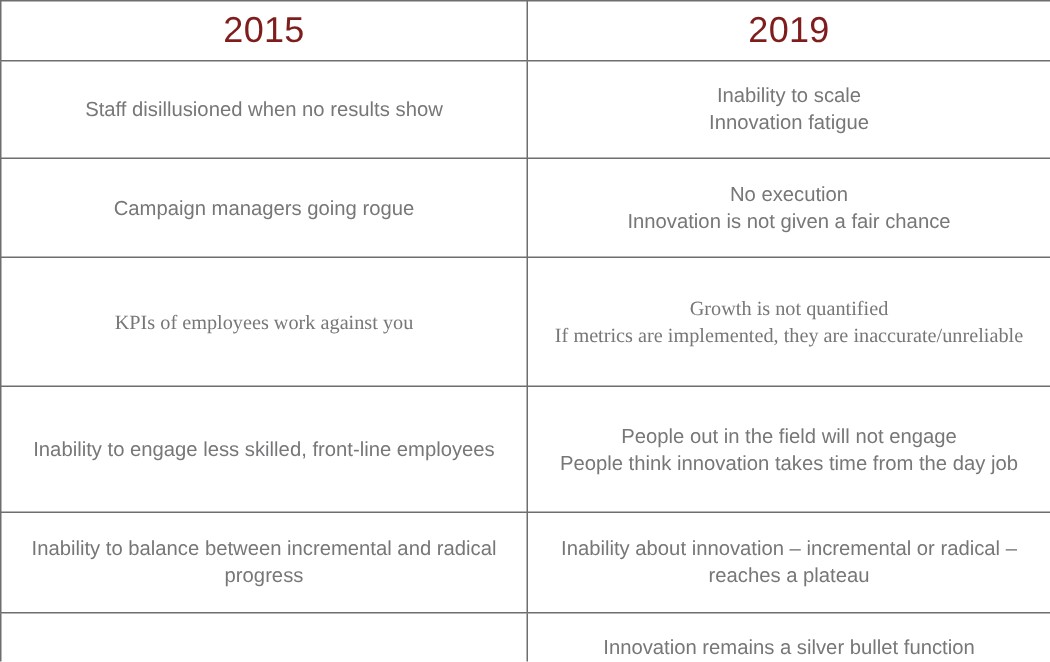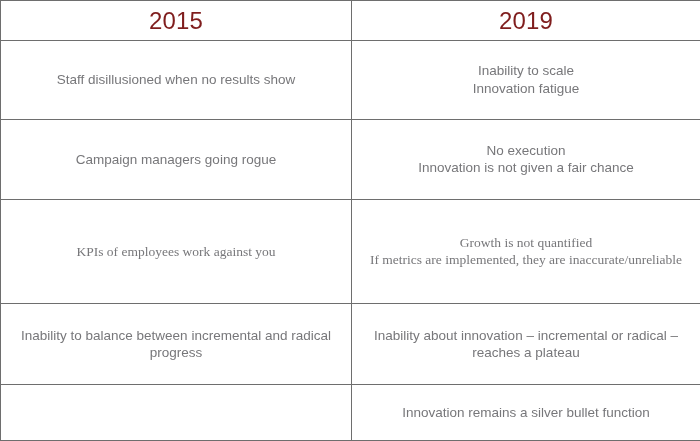--- a/index.html
+++ b/index.html
@@ -93,20 +93,29 @@
     </tr>
     <tr class="row-2">
       <td>
           <span class="cell-text">KPIs of employees work against you</span>
         </td>
       <td>
           <span class="cell-text">Growth is not quantified
 If metrics are implemented, they are inaccurate/unreliable</span>
         </td>
     </tr>
+    <tr class="row-3">
+      <td>
+          <span class="cell-text">Inability to engage less skilled, front-line employees</span>
+        </td>
+      <td>
+          <span class="cell-text">People out in the field will not engage
+People think innovation takes time from the day job</span>
+        </td>
+    </tr>
     <tr class="row-4">
       <td>
           <span class="cell-text">Inability to balance between incremental and radical progress</span>
         </td>
       <td>
           <span class="cell-text">Inability about innovation – incremental or radical – reaches a plateau</span>
         </td>
     </tr>
     <tr class="row-5">
       <td class="empty-cell">

